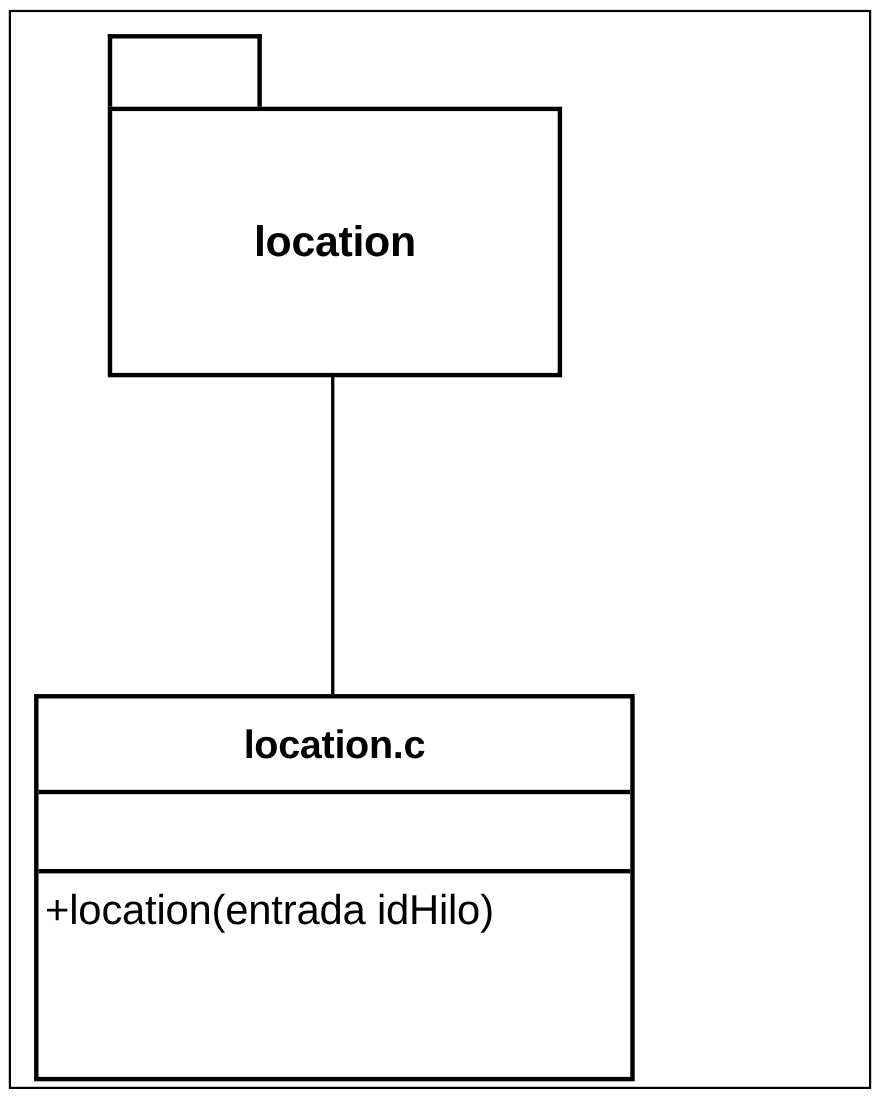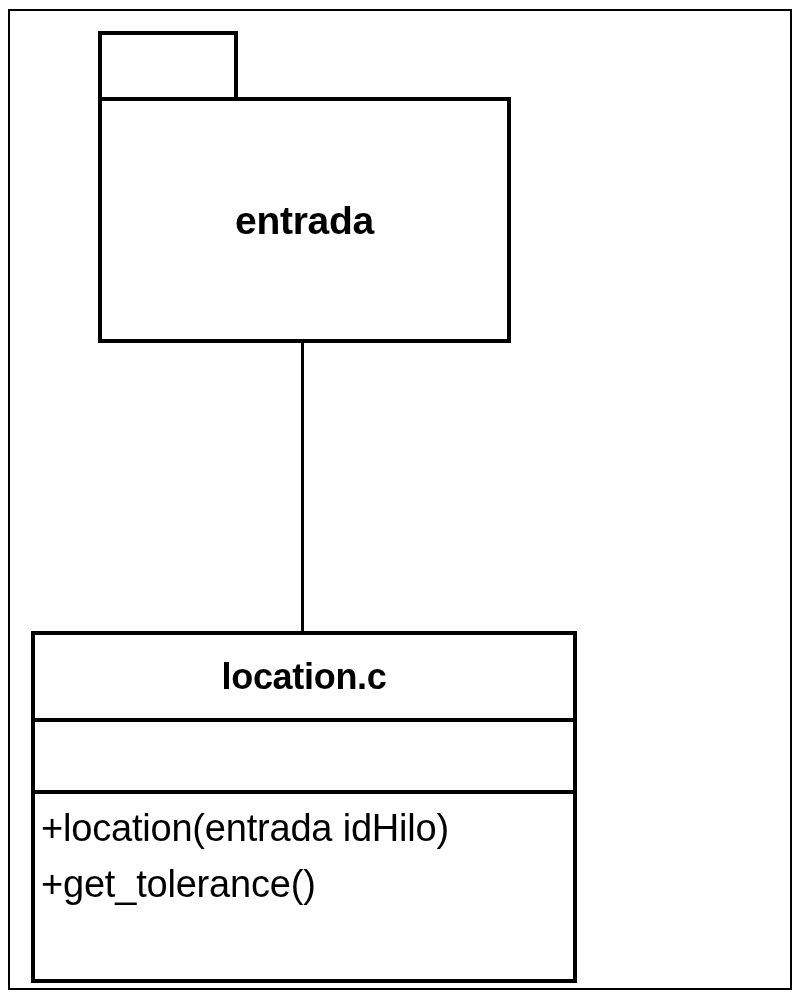--- a/index.html
+++ b/index.html
@@ -135,35 +135,34 @@
 </head>
 <body>
 
 <div id="canvas">
 
   <div class="page-frame">
 
     <div class="package-node">
       <div class="package-tab"></div>
       <div class="package-body">
-        <div class="package-label">entrada</div>
+        <div class="package-label">location</div>
       </div>
     </div>
 
     <div class="connector"></div>
 
     <div class="class-node">
 
       <div class="class-compartment class-name-compartment">
         <span class="class-name">location.c</span>
       </div>
 
       <div class="class-compartment class-attributes-compartment"></div>
 
       <div class="class-compartment class-operations-compartment">
         <div class="operation-row">+location(entrada idHilo)</div>
-        <div class="operation-row">+get_tolerance()</div>
       </div>
 
     </div>
 
   </div>
 </div>
 
 </body></html>

